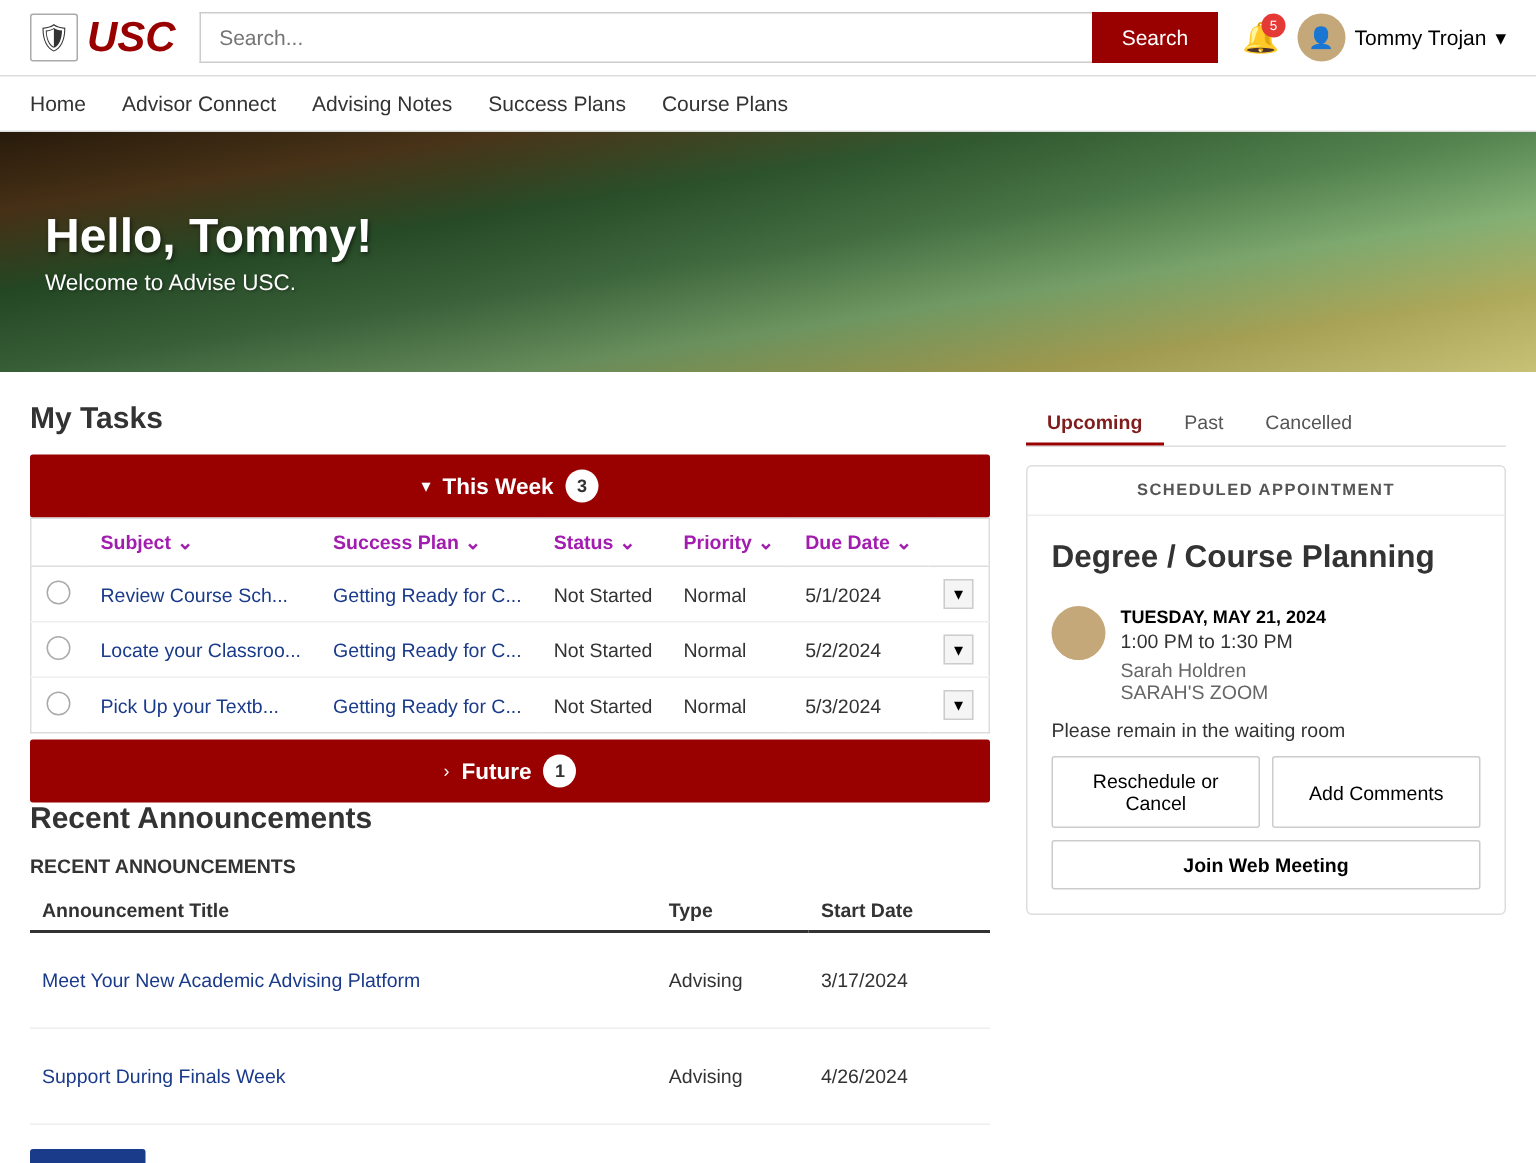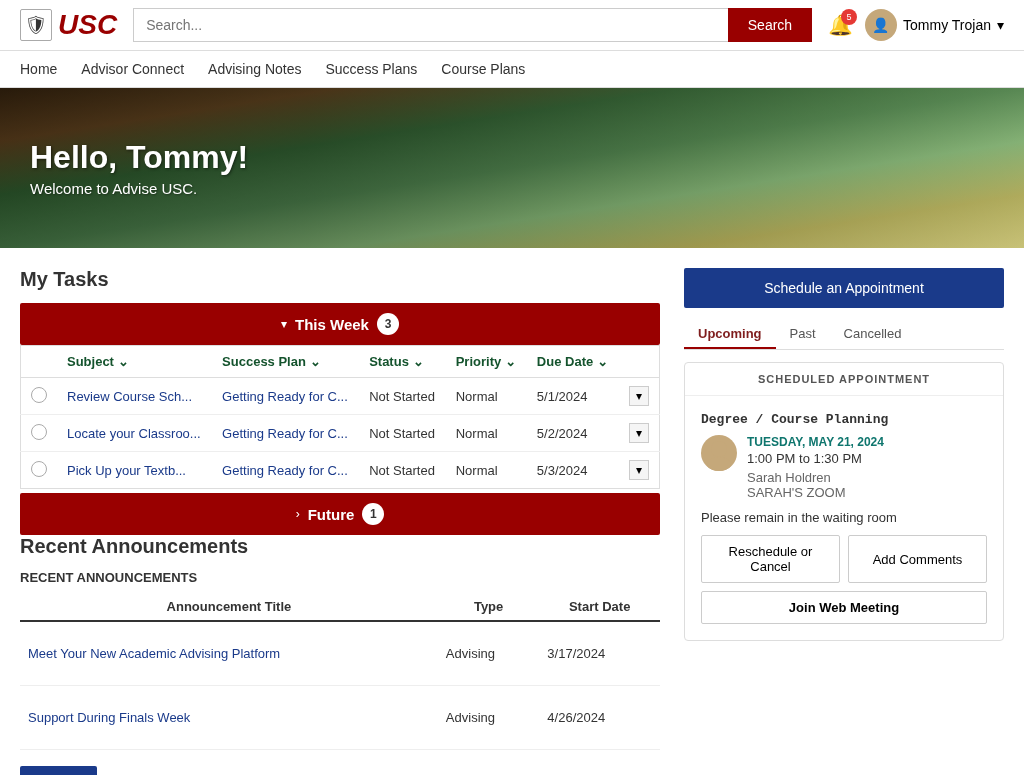--- a/index.html
+++ b/index.html
@@ -53,55 +53,55 @@
     .section-title { font-size: 20px; font-weight: bold; margin-bottom: 12px; }
 
     
     .week-bar { background: #990000; color: #fff; padding: 10px 16px; display: flex; align-items: center; justify-content: center; gap: 8px; cursor: pointer; border-radius: 2px; }
     .week-bar-label { font-size: 15px; font-weight: 600; }
     .badge { background: #fff; color: #333; border-radius: 50%; width: 22px; height: 22px; display: flex; align-items: center; justify-content: center; font-size: 12px; font-weight: bold; }
     .chevron { font-size: 12px; }
 
     
     .task-table { width: 100%; border-collapse: collapse; border: 1px solid #ddd; }
-    .task-table th { padding: 8px 10px; text-align: right; font-size: 13px; font-weight: 600; color: #14532d; border-bottom: 1px solid #ddd; white-space: nowrap; }
+    .task-table th { padding: 8px 10px; text-align: right; font-size: 13px; font-weight: 600; color: #a21caf; border-bottom: 1px solid #ddd; white-space: nowrap; }
     .task-table th .th-inner { display: flex; align-items: center; gap: 4px; cursor: pointer; }
     .task-table td { padding: 8px 10px; font-size: 13px; border-bottom: 1px solid #eee; }
     .task-table tr:last-child td { border-bottom: none; }
     .task-check { width: 16px; height: 16px; border: 1px solid #aaa; border-radius: 50%; display: inline-block; }
     .link-text { color: #1a3a8a; cursor: pointer; }
     .dropdown-btn { background: #f5f5f5; border: 1px solid #ccc; padding: 2px 6px; cursor: pointer; font-size: 12px; }
 
     
     .future-bar { background: #990000; color: #fff; padding: 10px 16px; display: flex; align-items: center; justify-content: center; gap: 8px; cursor: pointer; border-radius: 2px; margin-top: 4px; }
 
     
     .announcements-section { }
     .ann-table { width: 100%; border-collapse: collapse; margin-top: 8px; }
-    .ann-table th { text-align: center; padding: 6px 8px; font-size: 13px; font-weight: bold; border-bottom: 2px solid #333; }
+    .ann-table th { text-align: left; padding: 6px 8px; font-size: 13px; font-weight: bold; border-bottom: 2px solid #333; }
     .ann-table td { padding: 24px 8px; font-size: 13px; border-bottom: 1px solid #eee; }
     .ann-table a { color: #1a3a8a; text-decoration: none; cursor: pointer; }
     .ann-label { font-size: 13px; font-weight: bold; margin-bottom: 4px; }
     .view-all-btn { background: #1a3a8a; color: #fff; border: none; padding: 8px 16px; font-size: 13px; cursor: pointer; margin-top: 16px; border-radius: 2px; }
 
     
     .appt-section { }
     .schedule-btn { background: #1a3a8a; color: #fff; border: none; padding: 12px; width: 100%; font-size: 14px; cursor: pointer; border-radius: 2px; margin-bottom: 12px; }
     .appt-tabs { display: flex; gap: 0; border-bottom: 1px solid #ddd; margin-bottom: 12px; }
     .appt-tab { padding: 6px 14px; font-size: 13px; cursor: pointer; color: #555; border-bottom: 2px solid transparent; }
     .appt-tab.active { color: #7f1d1d; border-bottom: 2px solid #990000; font-weight: 600; }
 
     
     .appt-card { border: 1px solid #ddd; border-radius: 4px; padding: 0; }
     .appt-card-header { text-align: center; font-size: 11px; font-weight: bold; letter-spacing: 1px; color: #555; padding: 10px; border-bottom: 1px solid #eee; }
     .appt-card-body { padding: 16px; }
-    .appt-title { font-size: 13px; font-weight: bold; margin-bottom: 8px; font-family: Liberation Mono, monospace; }
+    .appt-title { font-size: 21px; font-weight: bold; margin-bottom: 20px; }
     .appt-info { display: flex; gap: 10px; align-items: flex-start; margin-bottom: 8px; }
     .appt-avatar { width: 36px; height: 36px; border-radius: 50%; background: #c5a87a; flex-shrink: 0; overflow: hidden; display: flex; align-items: center; justify-content: center; }
-    .appt-date { font-size: 12px; font-weight: bold; color: #0f766e; text-transform: uppercase; }
+    .appt-date { font-size: 12px; font-weight: bold; color: #000000; text-transform: uppercase; }
     .appt-time { font-size: 13px; color: #333; margin-top: 2px; }
     .appt-advisor { font-size: 13px; color: #666; margin-top: 4px; }
     .appt-location { font-size: 13px; color: #666; text-transform: uppercase; }
     .appt-waiting { font-size: 13px; color: #333; margin: 10px 0; }
     .appt-actions { display: flex; gap: 8px; margin-bottom: 8px; }
     .appt-btn-outline { flex: 1; border: 1px solid #ccc; background: #fff; padding: 8px; font-size: 13px; cursor: pointer; border-radius: 2px; }
     .appt-btn-join { width: 100%; border: 1px solid #ccc; background: #fff; padding: 8px; font-size: 13px; cursor: pointer; border-radius: 2px; font-weight: 600; }
 
     .col-check { width: 30px; }
     .col-actions { width: 36px; }
@@ -257,21 +257,20 @@
     <td>4/26/2024</td>
   </tr>
           </tbody>
       </table>
       <button class="view-all-btn">View All</button>
     </div>
   </div>
 
   <div class="right-col">
     <div class="appt-section">
-      <button class="schedule-btn">Schedule an Appointment</button>
 
       
       <div class="appt-tabs">
         <div class="appt-tab active">Upcoming</div>
         <div class="appt-tab">Past</div>
         <div class="appt-tab">Cancelled</div>
       </div>
 
       
       <div class="appt-card">

